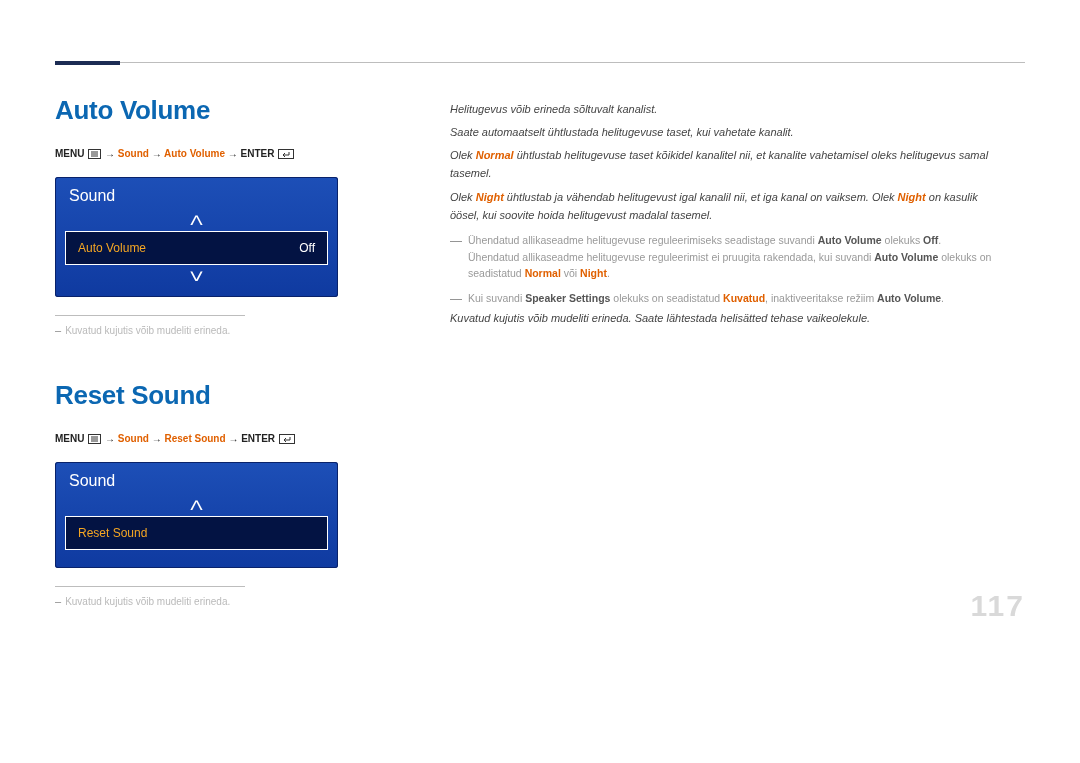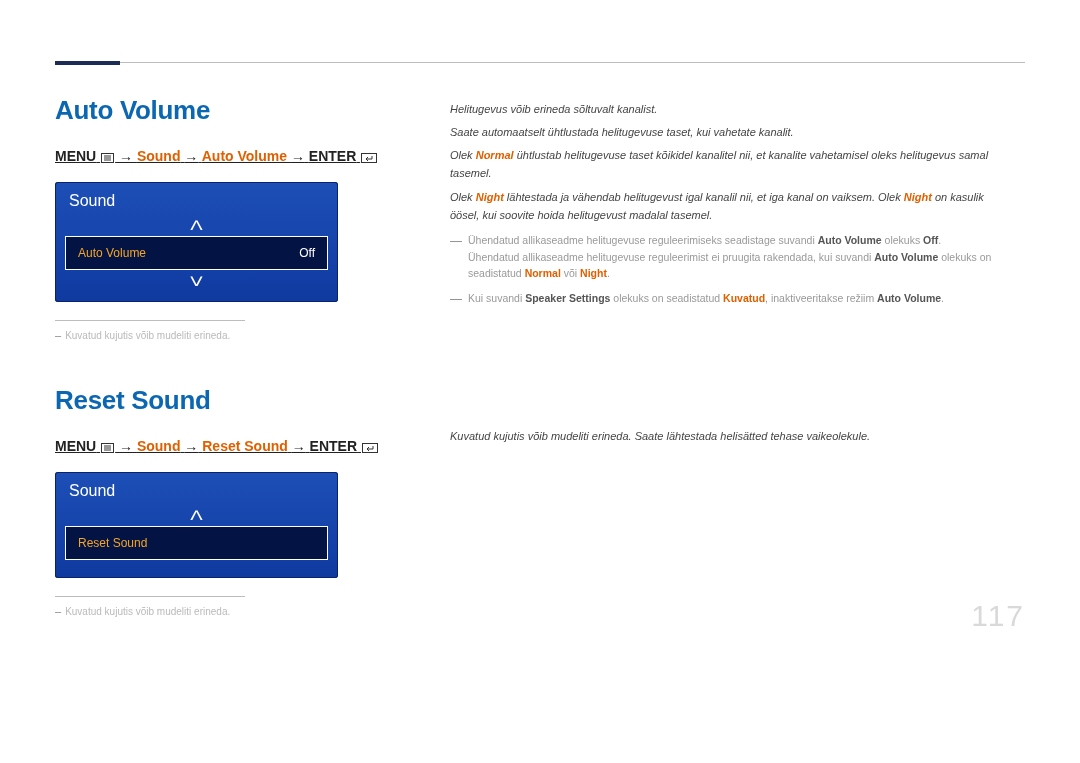--- a/index.html
+++ b/index.html
@@ -4,42 +4,42 @@
 <style>
   * { box-sizing: border-box; margin: 0; padding: 0; }
   html, body { width: 1080px; height: 763px; font-family: Arial, Helvetica, sans-serif; color: #333; background: #fff; }
   .page { position: relative; padding: 60px 88px 0 55px; }
   .topline { position: absolute; top: 62px; left: 55px; right: 55px; height: 1px; background: #bdbdbd; }
   .topline-bold { position: absolute; top: 61px; left: 55px; width: 65px; height: 4px; background: #1c2c54; }
   .cols { display: flex; }
   .left { width: 395px; padding-top: 35px; }
   .right { flex: 1; padding-top: 40px; font-size: 11px; line-height: 1.65; color: #444; }
   h2.section { color: #0b67b2; font-weight: 700; font-size: 26px; margin-bottom: 22px; letter-spacing: -0.3px; }
-  .breadcrumb { font-size: 14px; font-weight: 700; color: #222; margin-bottom: 16px; text-decoration: underline; }
+  .breadcrumb { font-size: 10px; font-weight: 700; color: #222; margin-bottom: 16px; }
   .breadcrumb .icon-box { display:inline-block; vertical-align: -2px; margin: 0 1px; }
   .orange { color: #e06000; font-weight: 700; }
   .bold { font-weight: 700; color: #222; }
   .panel { width: 283px; border-radius: 3px; background: linear-gradient(#1d4fb7,#0f3aa0); padding: 0 0 14px 0; box-shadow: inset 0 0 0 1px #09226a; margin-bottom: 18px; }
   .panel-title { color: #fff; font-size: 16px; padding: 10px 14px 8px 14px; font-weight: 400; }
   .panel-arrows { text-align: center; color: #fff; font-size: 13px; height: 14px; }
   .panel-row { margin: 4px 10px; background: #031343; border: 1px solid #fff; color: #f5a623; font-size: 12px; padding: 9px 12px; display: flex; justify-content: space-between; align-items: center; }
   .panel-row .val { color: #fff; font-size: 12px; }
   .footnote-line { width: 190px; height: 1px; background: #bdbdbd; margin: 6px 0 8px 0; }
   .footnote { font-size: 10px; color: #bababa; }
   .footnote .dash { font-size: 11px; color: #888; margin-right: 4px; }
   .section-block { margin-bottom: 44px; }
   .right p { margin-bottom: 5px; font-style: italic; }
   .bullet { padding-left: 20px; margin: 3px 0 5px 0; }
   .bullet::before { content: "•"; display: inline-block; width: 14px; margin-left: -14px; color: #444; }
   .note-row { display: flex; margin-top: 8px; font-size: 10.5px; color: #999; line-height: 1.6; }
   .note-row .dash { flex: 0 0 auto; margin-right: 6px; font-size: 12px; color: #888; }
   .note-row .txt { flex: 1; }
   .note-row .blk { color: #555; font-weight: 700; }
   .note-row .or { color: #e06000; font-weight: 700; }
-  .pagenum { position: absolute; bottom: 28px; right: 55px; font-size: 30px; color: #d9d9d9; font-weight: 400; letter-spacing: 2px; }
+  .pagenum { position: absolute; bottom: 28px; right: 55px; font-size: 30px; color: #d9d9d9; font-weight: 700; letter-spacing: 2px; }
   .chev { display:inline-block; font-family: monospace; transform: scaleX(1.4); }
 </style>
 </head>
 <body>
 
 <div class="page">
   <div class="topline"></div>
   <div class="topline-bold"></div>
 
   <div class="cols">
@@ -124,35 +124,35 @@
 
     </div>
 
     <div class="right">
       <p>Helitugevus võib erineda sõltuvalt kanalist.</p>
       <p>Saate automaatselt ühtlustada helitugevuse taset, kui vahetate kanalit.</p>
       <p>
         <span>Olek </span><span class="orange">Normal</span><span> ühtlustab helitugevuse taset kõikidel kanalitel nii, et kanalite vahetamisel oleks helitugevus samal tasemel.</span>
       </p>
       <p>
-        <span>Olek </span><span class="orange">Night</span><span> lähtestada ja vähendab helitugevust igal kanalil nii, et iga kanal on vaiksem. Olek </span><span class="orange">Night</span><span> on kasulik öösel, kui soovite hoida helitugevust madalal tasemel.</span>
+        <span>Olek </span><span class="orange">Night</span><span> ühtlustab ja vähendab helitugevust igal kanalil nii, et iga kanal on vaiksem. Olek </span><span class="orange">Night</span><span> on kasulik öösel, kui soovite hoida helitugevust madalal tasemel.</span>
       </p>
 
       <div class="note-row">
         <span class="dash">―</span>
         <span class="txt">
           <span>Ühendatud allikaseadme helitugevuse reguleerimiseks seadistage suvandi </span><span class="blk">Auto Volume</span><span> olekuks </span><span class="blk">Off</span><span>. Ühendatud allikaseadme helitugevuse reguleerimist ei pruugita rakendada, kui suvandi </span><span class="blk">Auto Volume</span><span> olekuks on seadistatud </span><span class="or">Normal</span><span> või </span><span class="or">Night</span><span>.</span>
         </span>
       </div>
 
       <div class="note-row">
         <span class="dash">―</span>
         <span class="txt">
           <span>Kui suvandi </span><span class="blk">Speaker Settings</span><span> olekuks on seadistatud </span><span class="or">Kuvatud</span><span>, inaktiveeritakse režiim </span><span class="blk">Auto Volume</span><span>.</span>
         </span>
       </div>
 
-      <p style="margin-top:118px">Kuvatud kujutis võib mudeliti erineda. Saate lähtestada helisätted tehase vaikeolekule.</p>
+      <p style="">Kuvatud kujutis võib mudeliti erineda. Saate lähtestada helisätted tehase vaikeolekule.</p>
     </div>
   </div>
 
   <div class="pagenum">117</div>
 </div>
 
 </body></html>

